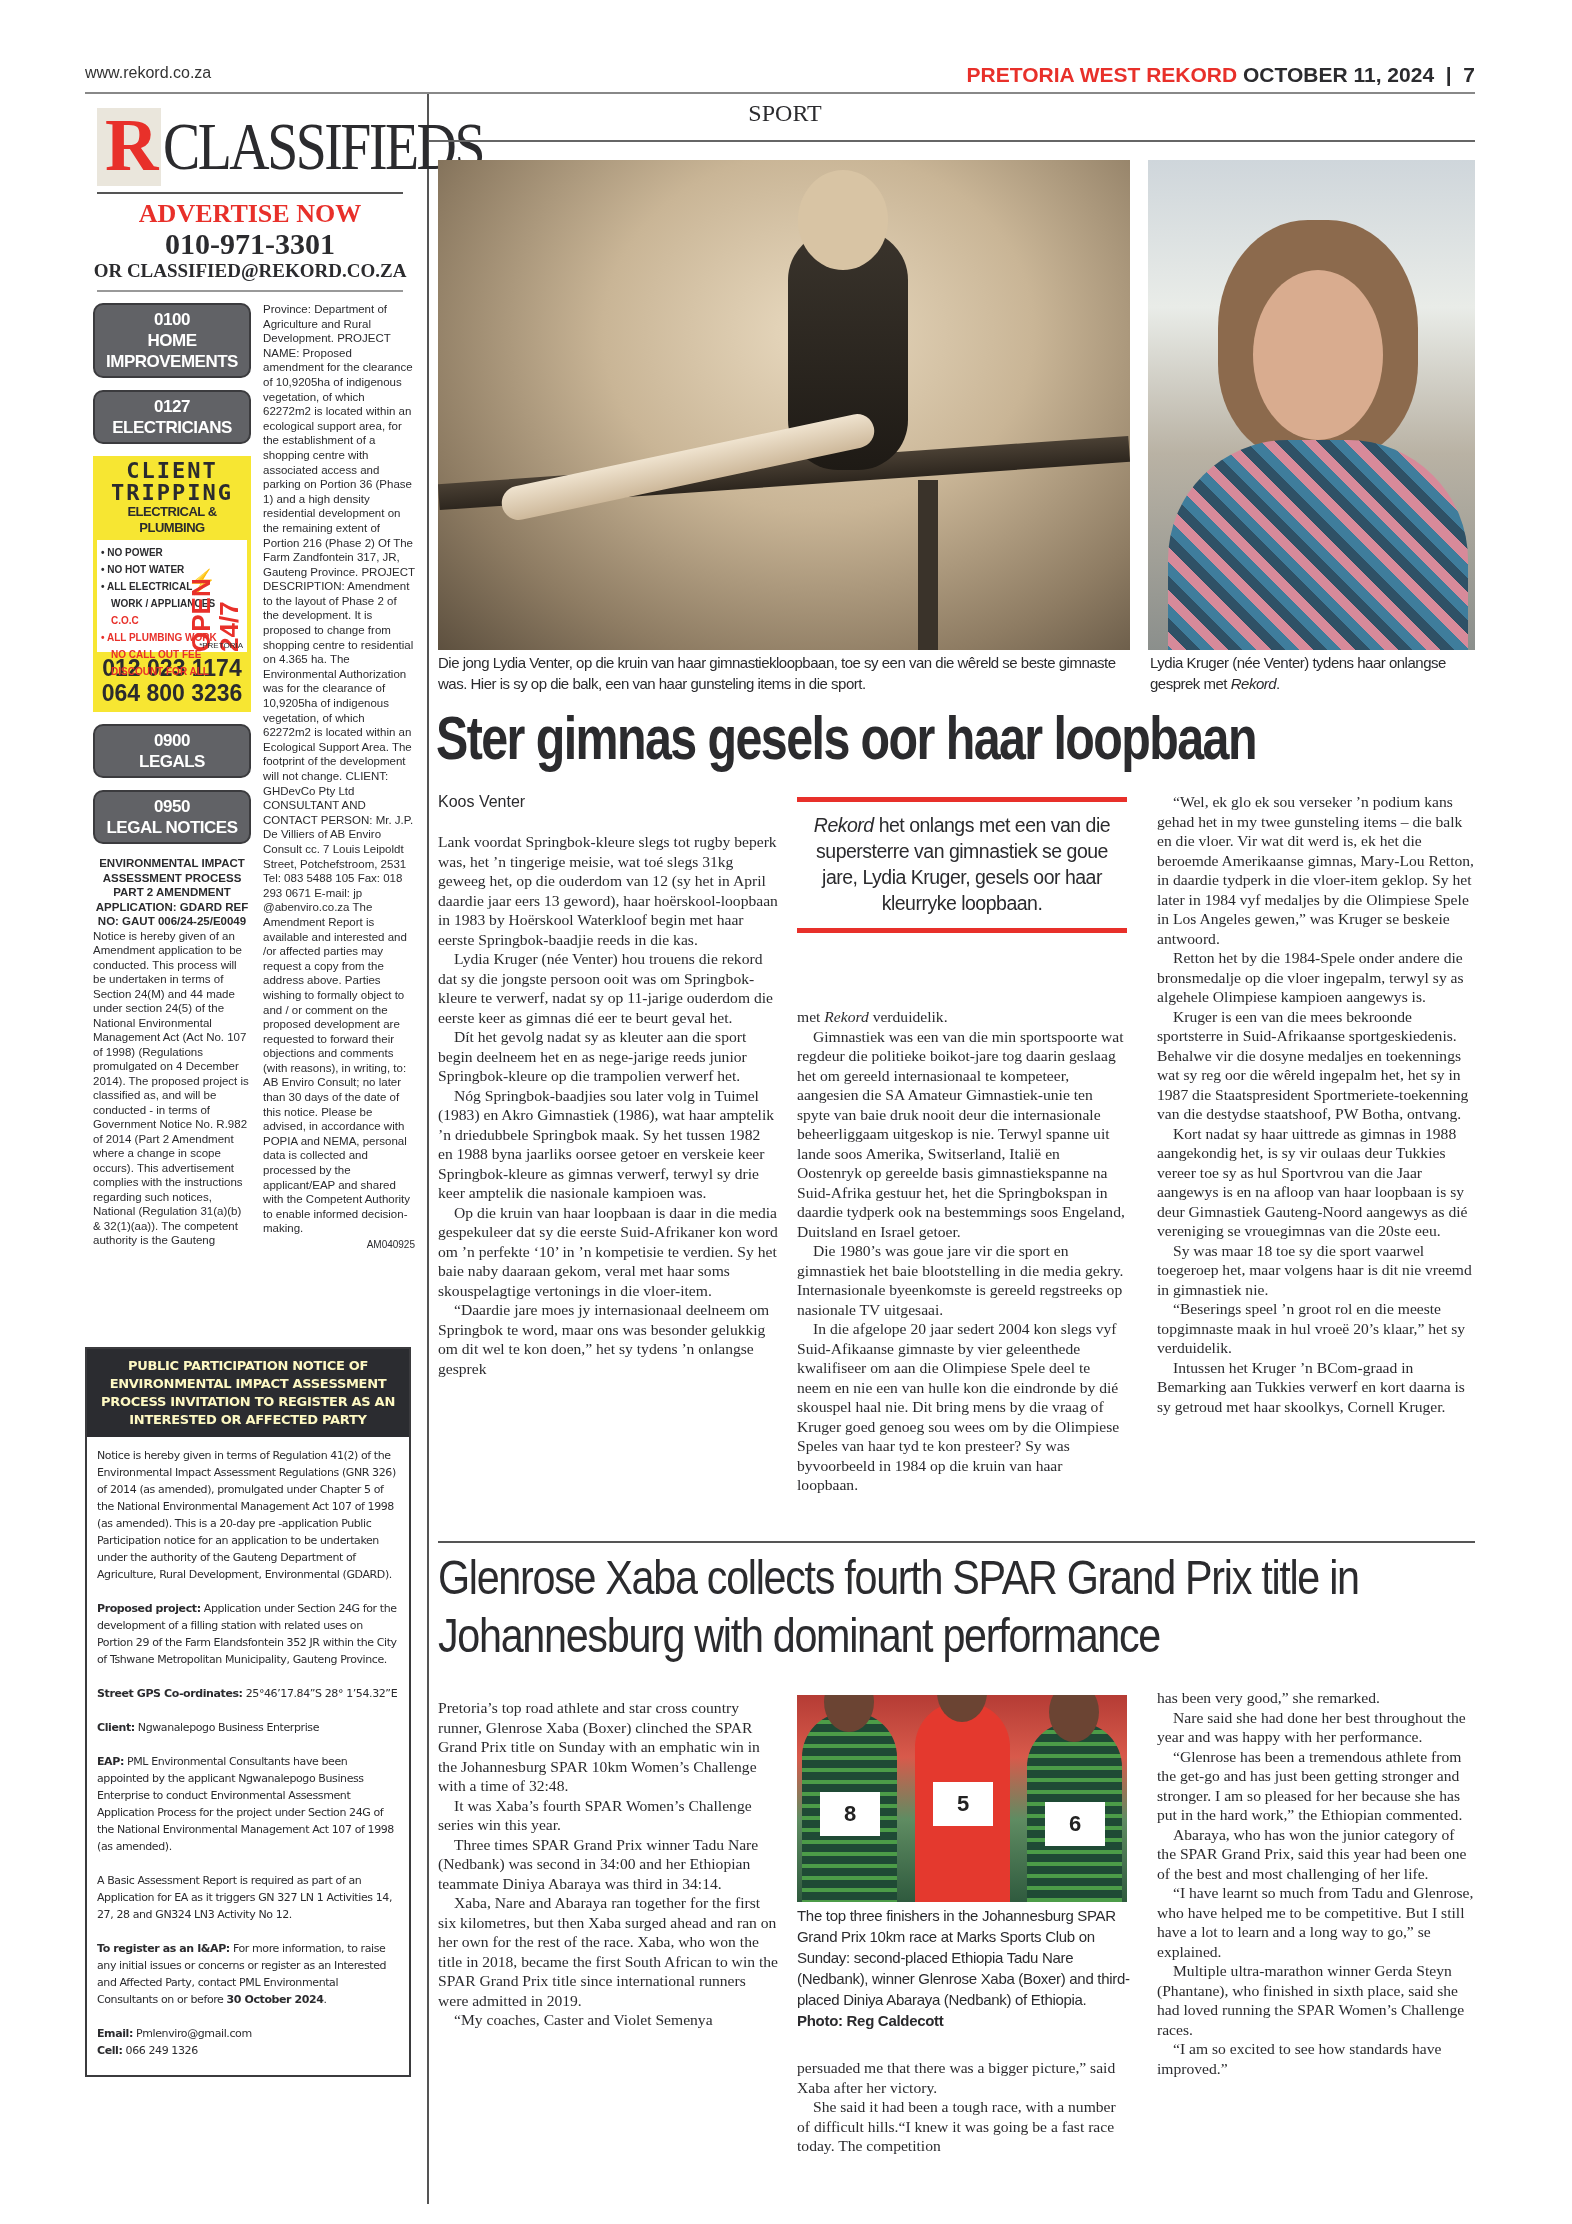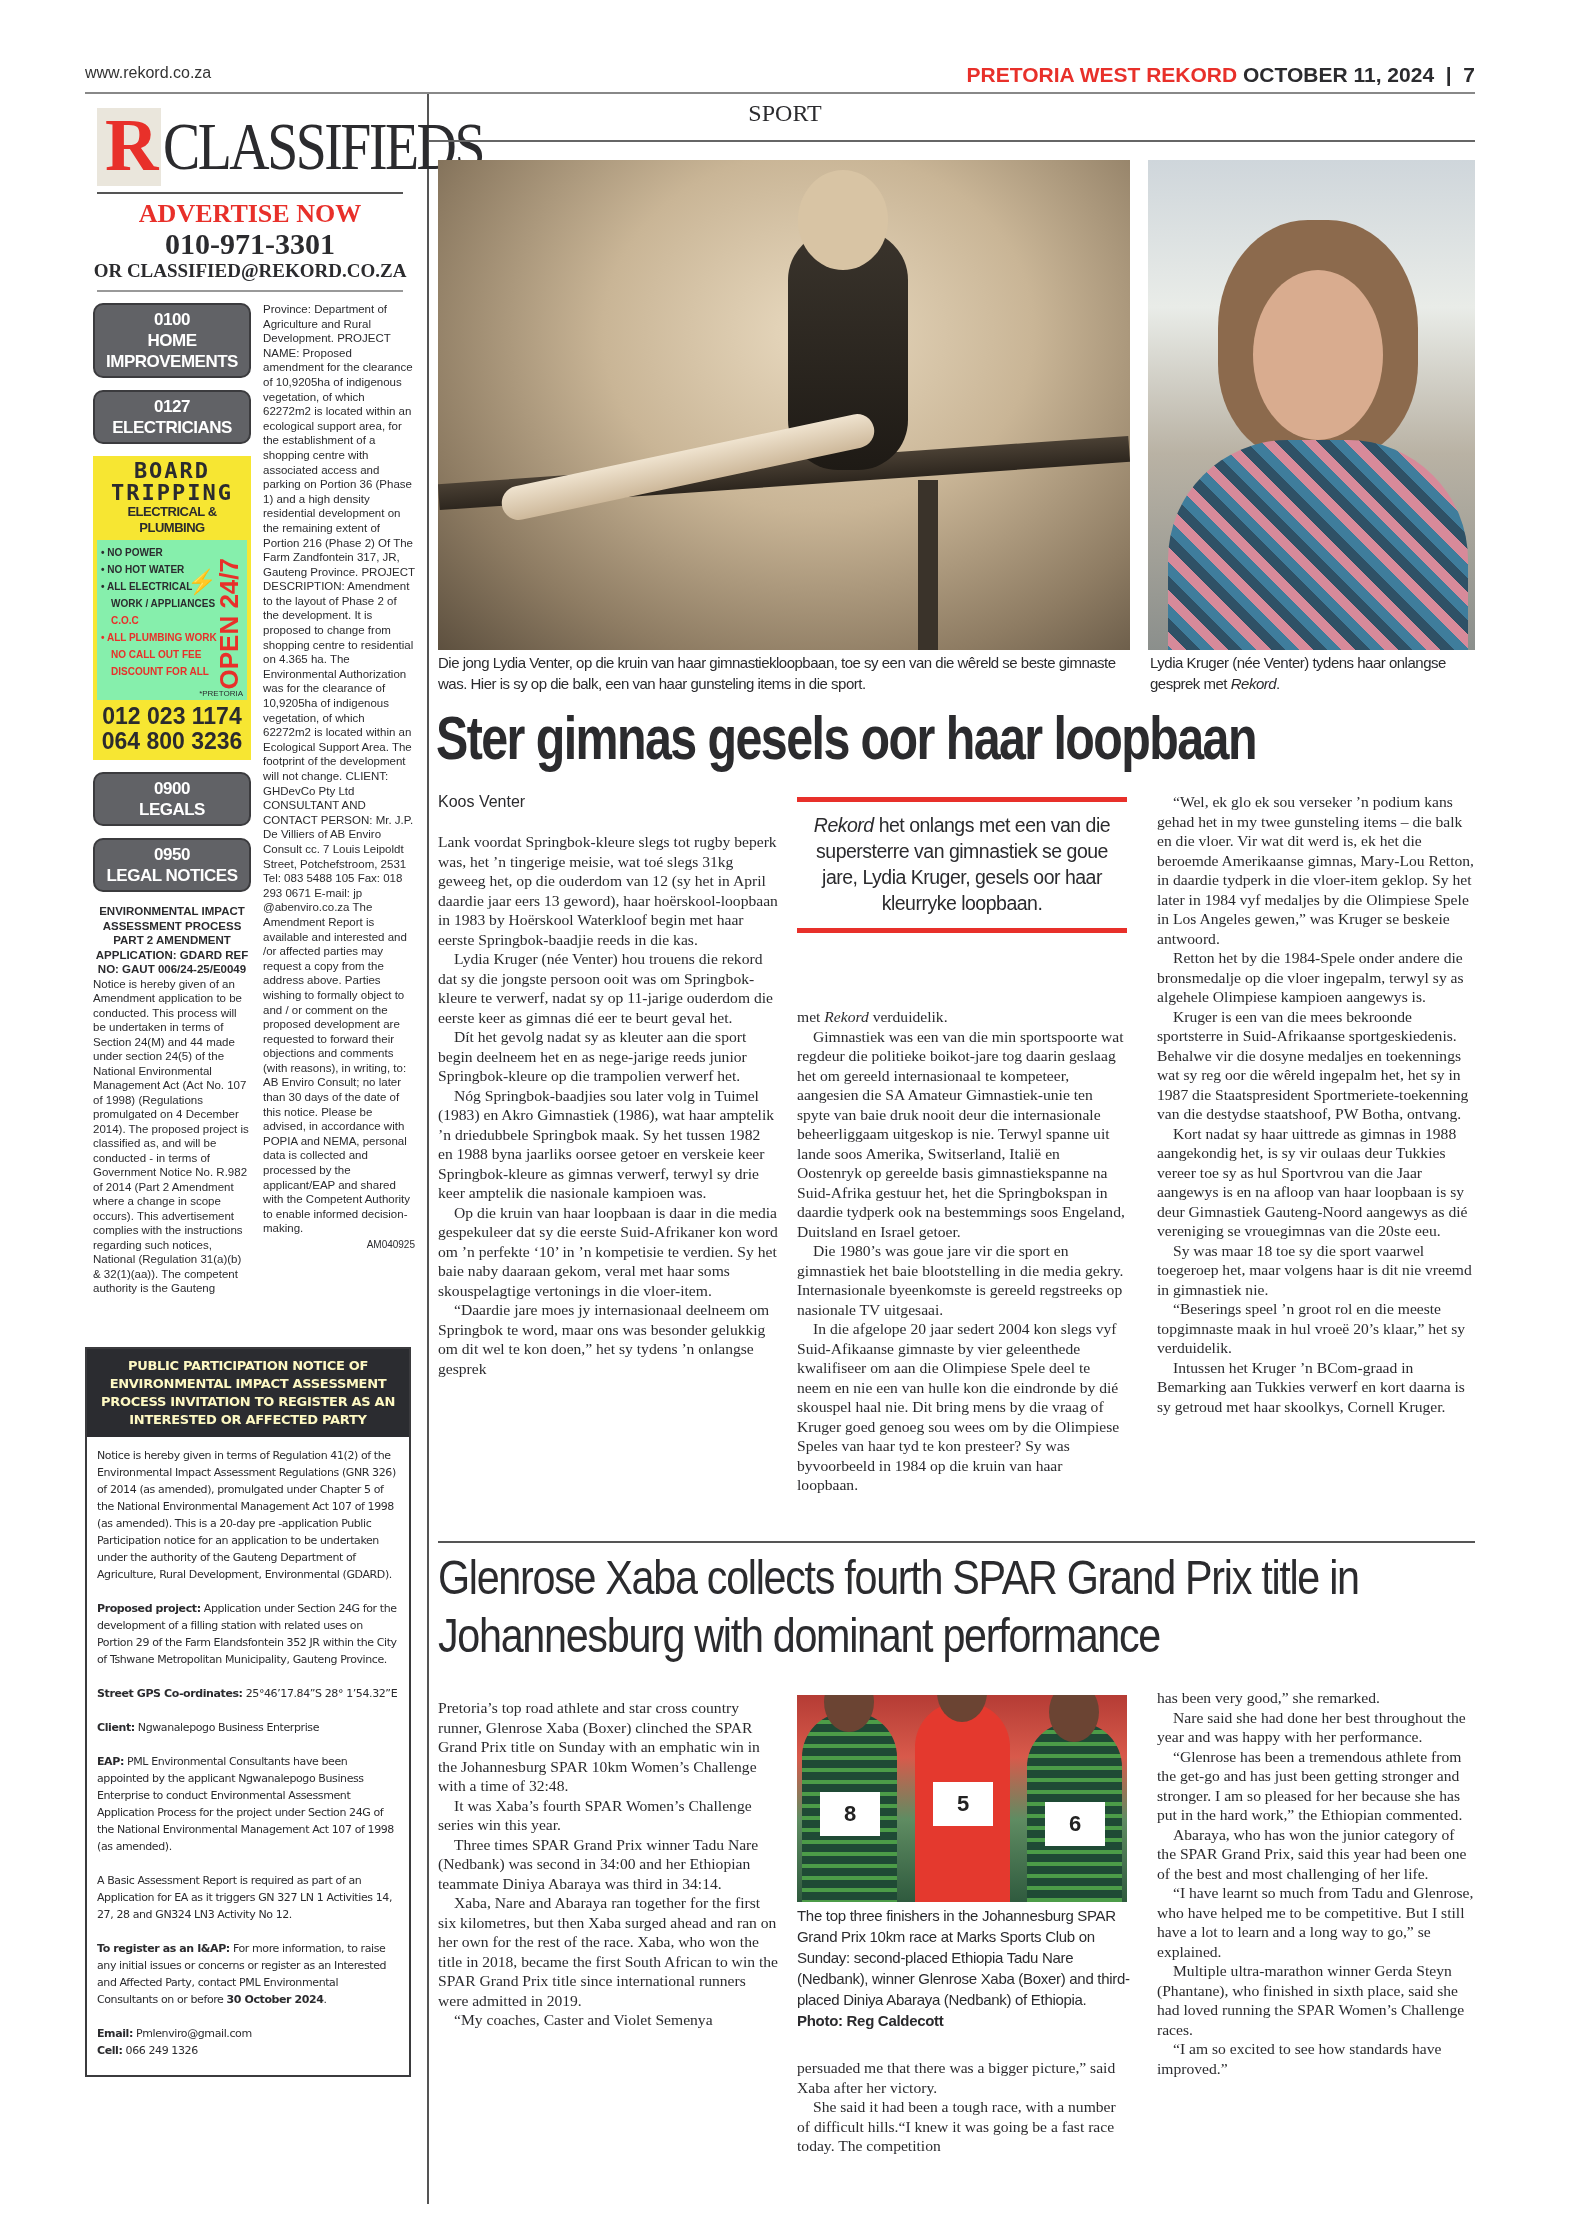--- a/index.html
+++ b/index.html
@@ -23,21 +23,21 @@
   .advertise { text-align: center; font-weight: bold; font-size: 26px; color: #e8302a; margin-top: 6px; line-height: 28px; }
   .phone { text-align: center; font-weight: bold; font-size: 30px; line-height: 32px; color: #2b2b2e; }
   .email { text-align: center; font-weight: bold; font-size: 19px; line-height: 22px; color: #2b2b2e; }
   .cls-rule2 { height: 2px; background: #999; margin: 8px 12px 0 12px; }
 
   .cls-left { position: absolute; left: 8px; top: 303px; width: 158px; }
   .cat-btn { width: 158px; background: #616266; border: 2px solid #3b3b3e; border-radius: 10px; color: #fff; text-align: center; font-family: "Liberation Sans", sans-serif; font-weight: bold; font-size: 17px; line-height: 21px; padding: 4px 2px; margin-bottom: 12px; transform-origin: center; letter-spacing: -0.5px; }
   .ad-board { width: 158px; background: #f7e632; padding: 4px 4px 6px 4px; margin-bottom: 12px; }
   .ad-board .t1 { text-align: center; font-family: "DejaVu Sans Mono", monospace; font-weight: bold; font-size: 22px; line-height: 22px; letter-spacing: 2px; color: #2b2b2e; }
   .ad-board .t2 { text-align: center; font-family: "Liberation Sans", sans-serif; font-weight: bold; font-size: 13px; line-height: 16px; color: #2b2b2e; letter-spacing: -0.5px; }
-  .ad-inner { background: #86efac; position: relative; height: 160px; margin-top: 4px; padding: 4px; }
+  .ad-inner { background: #ffffff; position: relative; height: 112px; margin-top: 4px; padding: 4px; }
   .ad-inner ul { list-style: none; font-family: "Liberation Sans", sans-serif; font-size: 10px; font-weight: bold; line-height: 17px; }
   .ad-inner li.red { color: #e8302a; }
   .ad-inner li.ind { padding-left: 10px; }
   .open247 { position: absolute; right: 4px; top: 18px; writing-mode: vertical-rl; transform: rotate(180deg); font-family: "Liberation Sans", sans-serif; font-weight: bold; font-size: 26px; color: #e8302a; line-height: 28px; }
   .bolt { position: absolute; right: 30px; top: 28px; color: #e8302a; font-size: 24px; }
   .pretoria { position: absolute; right: 4px; bottom: 2px; font-family: "Liberation Sans", sans-serif; font-size: 8px; }
   .ad-phones { text-align: center; font-family: "Liberation Sans", sans-serif; font-weight: bold; font-size: 23px; line-height: 25px; color: #2b2b2e; margin-top: 4px; }
 
   .eia-title { font-family: "Liberation Sans", sans-serif; font-weight: bold; font-size: 11.5px; line-height: 14.5px; text-align: center; color: #2b2b2e; margin-top: 6px; }
   .eia-body { font-family: "Liberation Sans", sans-serif; font-size: 11.5px; line-height: 14.5px; color: #2b2b2e; }
@@ -134,21 +134,21 @@
 <div class="cls-left" style="position:absolute; left:93px; top:303px;">
   <div class="cat-btn">
     <div>0100</div>
     <div>HOME IMPROVEMENTS</div>
   </div>
   <div class="cat-btn">
     <div>0127</div>
     <div>ELECTRICIANS</div>
   </div>
   <div class="ad-board">
-    <div class="t1">BOARD</div>
+    <div class="t1">CLIENT</div>
     <div class="t1">TRIPPING</div>
     <div class="t2">ELECTRICAL &amp; PLUMBING</div>
     <div class="ad-inner">
       <ul>
         <li>• NO POWER</li>
         <li>• NO HOT WATER</li>
         <li>• ALL ELECTRICAL</li>
         <li class="ind">WORK / APPLIANCES</li>
         <li class="ind red">C.O.C</li>
         <li class="red">• ALL PLUMBING WORK</li>

